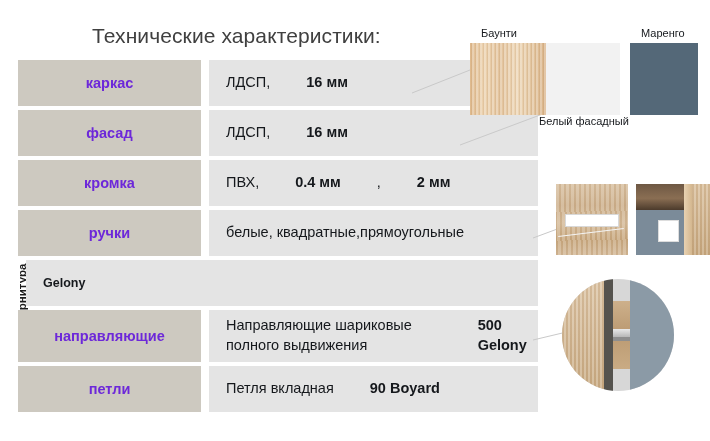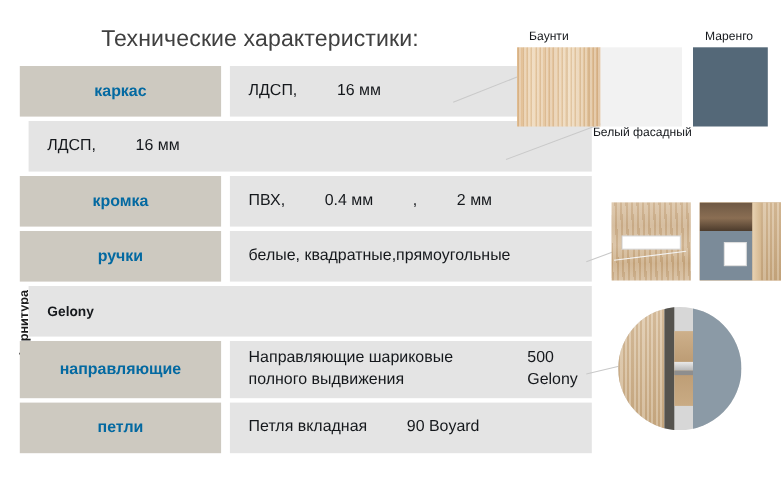--- a/index.html
+++ b/index.html
@@ -35,33 +35,33 @@
   .spec-row{
     display:flex;align-items:stretch;
     margin-bottom:4px;
     height:46px;
   }
   .spec-row.tall{height:52px;}
   .cell-label{
     width:183px;flex:0 0 183px;
     background:#cdc9c0;
     display:flex;align-items:center;justify-content:center;
-    font-size:14.5px;font-weight:700;color:#0369a1;
+    font-size:14.5px;font-weight:700;color:#6d28d9;
     text-align:center;line-height:1.15;
   }
   .cell-value{
     flex:1 1 auto;margin-left:8px;
     background:#e4e4e4;
     display:flex;align-items:center;
     padding-left:17px;padding-right:10px;
     font-size:14.5px;font-weight:400;color:#15181c;
     line-height:1.35;
     gap:36px;
   }
-  .cell-value .b{font-weight:400;}
+  .cell-value .b{font-weight:700;}
   .cell-value.small{font-size:12.5px;font-weight:700;}
 
   
   .swatch-cap{
     position:absolute;font-size:11px;color:#15181c;
     font-weight:400;white-space:nowrap;
   }
   #cap-baunti{left:481px;top:27px;}
   #cap-marengo{left:631px;top:27px;margin-left:10px;}
   #cap-white{left:519px;top:115px;margin-left:20px;}
@@ -180,20 +180,21 @@
 
   <div class="spec-row">
     <div class="cell-label">каркас</div>
     <div class="cell-value">
         <span>ЛДСП, </span>
         <span class="b">16 мм</span>
       </div>
   </div>
 
   <div class="spec-row">
+    <div class="cell-label">фасад</div>
     <div class="cell-value">
         <span>ЛДСП, </span>
         <span class="b">16 мм</span>
       </div>
   </div>
 
   <div class="spec-row">
     <div class="cell-label">кромка</div>
     <div class="cell-value">
         <span>ПВХ, </span>

